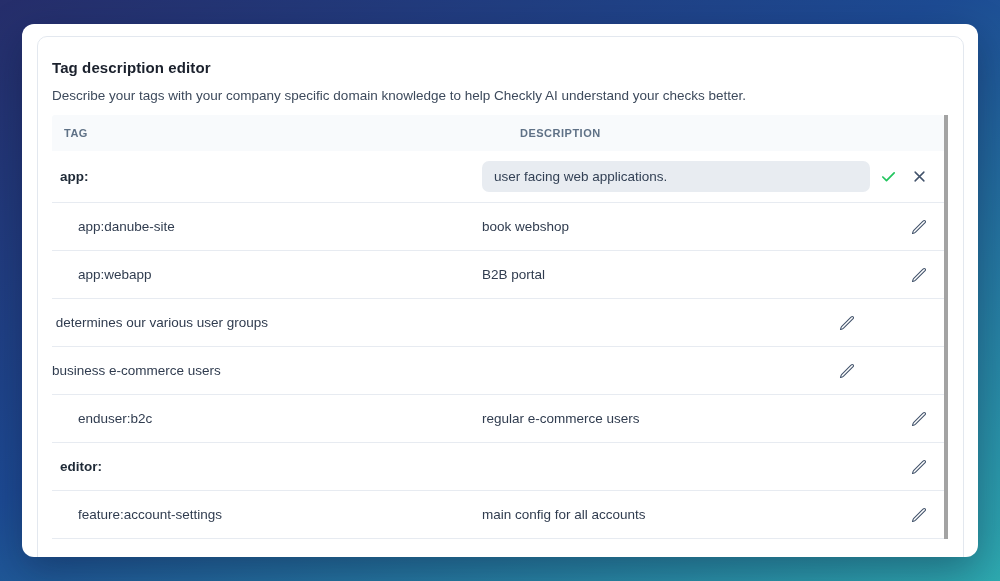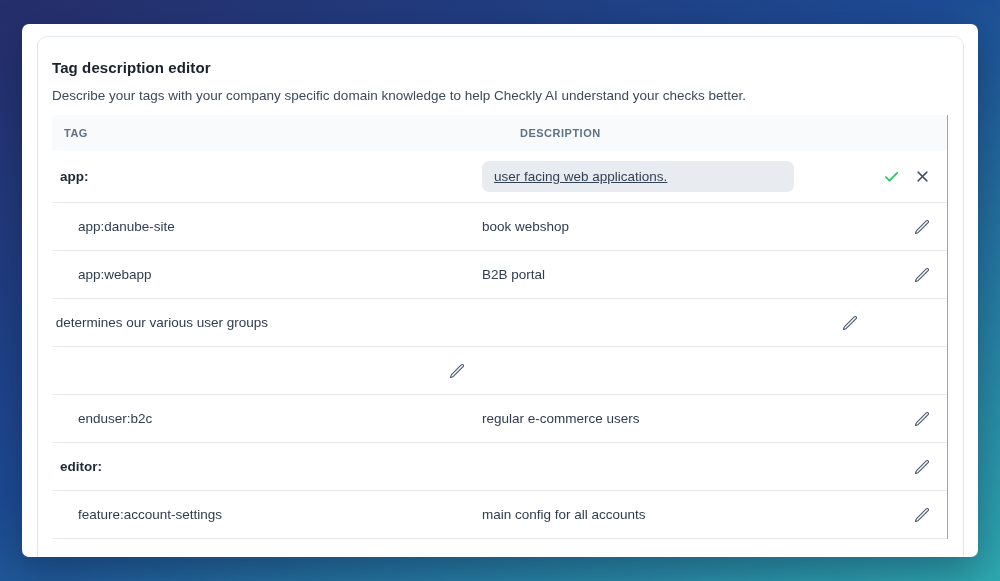--- a/index.html
+++ b/index.html
@@ -8,21 +8,21 @@
     font-family: "Liberation Sans", "DejaVu Sans", sans-serif;
     background: linear-gradient(152deg, #262e6b 0%, #1d4b94 45%, #2eaab0 100%);
     position: relative;
     overflow: hidden;
   }
   .card {
     position: absolute;
     left: 22px; top: 24px;
     width: 956px; height: 533px;
     background: #ffffff;
-    border-radius: 7px;
+    border-radius: 12px;
     overflow: hidden;
     box-shadow: 0 14px 40px rgba(8, 12, 40, 0.35);
   }
   .panel {
     position: absolute;
     left: 15px; top: 12px;
     width: 927px; height: 560px;
     border: 1px solid #e3e8ef;
     border-radius: 10px;
     background: #ffffff;
@@ -37,21 +37,21 @@
     letter-spacing: 0.1px;
   }
   .page-subtitle {
     font-size: 13.5px;
     color: #3d4a5c;
     line-height: 18px;
     margin-bottom: 10px;
   }
   .tag-table {
     width: 100%;
-    border-right: 1px solid #a3a3a3;
+    border-right: 4px solid #a3a3a3;
   }
   .thead {
     display: grid;
     grid-template-columns: 430px 1fr 72px;
     align-items: center;
     height: 36px;
     background: #f8fafc;
     border-radius: 3px 3px 0 0;
   }
   .th {
@@ -74,32 +74,31 @@
   }
   .row.editing { height: 52px; }
   .cell.tag { padding-left: 26px; }
   .row.section .cell.tag {
     padding-left: 8px;
     font-weight: 700;
     color: #1e2936;
   }
   .desc-text { white-space: pre-wrap; }
   .desc-input {
-    width: 312px;
+    width: 388px;
     height: 31px;
     background: #e8ecf1;
     border: none;
     outline: none;
     border-radius: 7px;
     padding: 0 12px;
     font-size: 13.5px;
     color: #334155;
     font-family: inherit;
     display: none;
-    text-decoration: underline;
   }
   .cell.actions {
     display: flex;
     justify-content: flex-end;
     align-items: center;
     gap: 9px;
     padding-right: 14px;
   }
   .icon-btn {
     background: none;
@@ -202,20 +201,24 @@
       <button class="icon-btn pencil-btn">
         <span>
           <svg width="16" height="16" viewBox="0 0 24 24" fill="none" stroke="currentColor" stroke-width="1.6" stroke-linecap="round" stroke-linejoin="round">
             <path d="m16.862 4.487 1.687-1.688a1.875 1.875 0 1 1 2.652 2.652L6.832 19.82a4.5 4.5 0 0 1-1.897 1.13l-2.685.8.8-2.685a4.5 4.5 0 0 1 1.13-1.897l12.682-12.68Z"></path>
           </svg>
         </span>
       </button>
     </div>
   </div>
           <div class="row">
+    <div class="cell desc">
+      <span class="desc-text">business e-commerce users</span>
+      
+    </div>
     <div class="cell actions">
 
       <button class="icon-btn pencil-btn">
         <span>
           <svg width="16" height="16" viewBox="0 0 24 24" fill="none" stroke="currentColor" stroke-width="1.6" stroke-linecap="round" stroke-linejoin="round">
             <path d="m16.862 4.487 1.687-1.688a1.875 1.875 0 1 1 2.652 2.652L6.832 19.82a4.5 4.5 0 0 1-1.897 1.13l-2.685.8.8-2.685a4.5 4.5 0 0 1 1.13-1.897l12.682-12.68Z"></path>
           </svg>
         </span>
       </button>
     </div>

